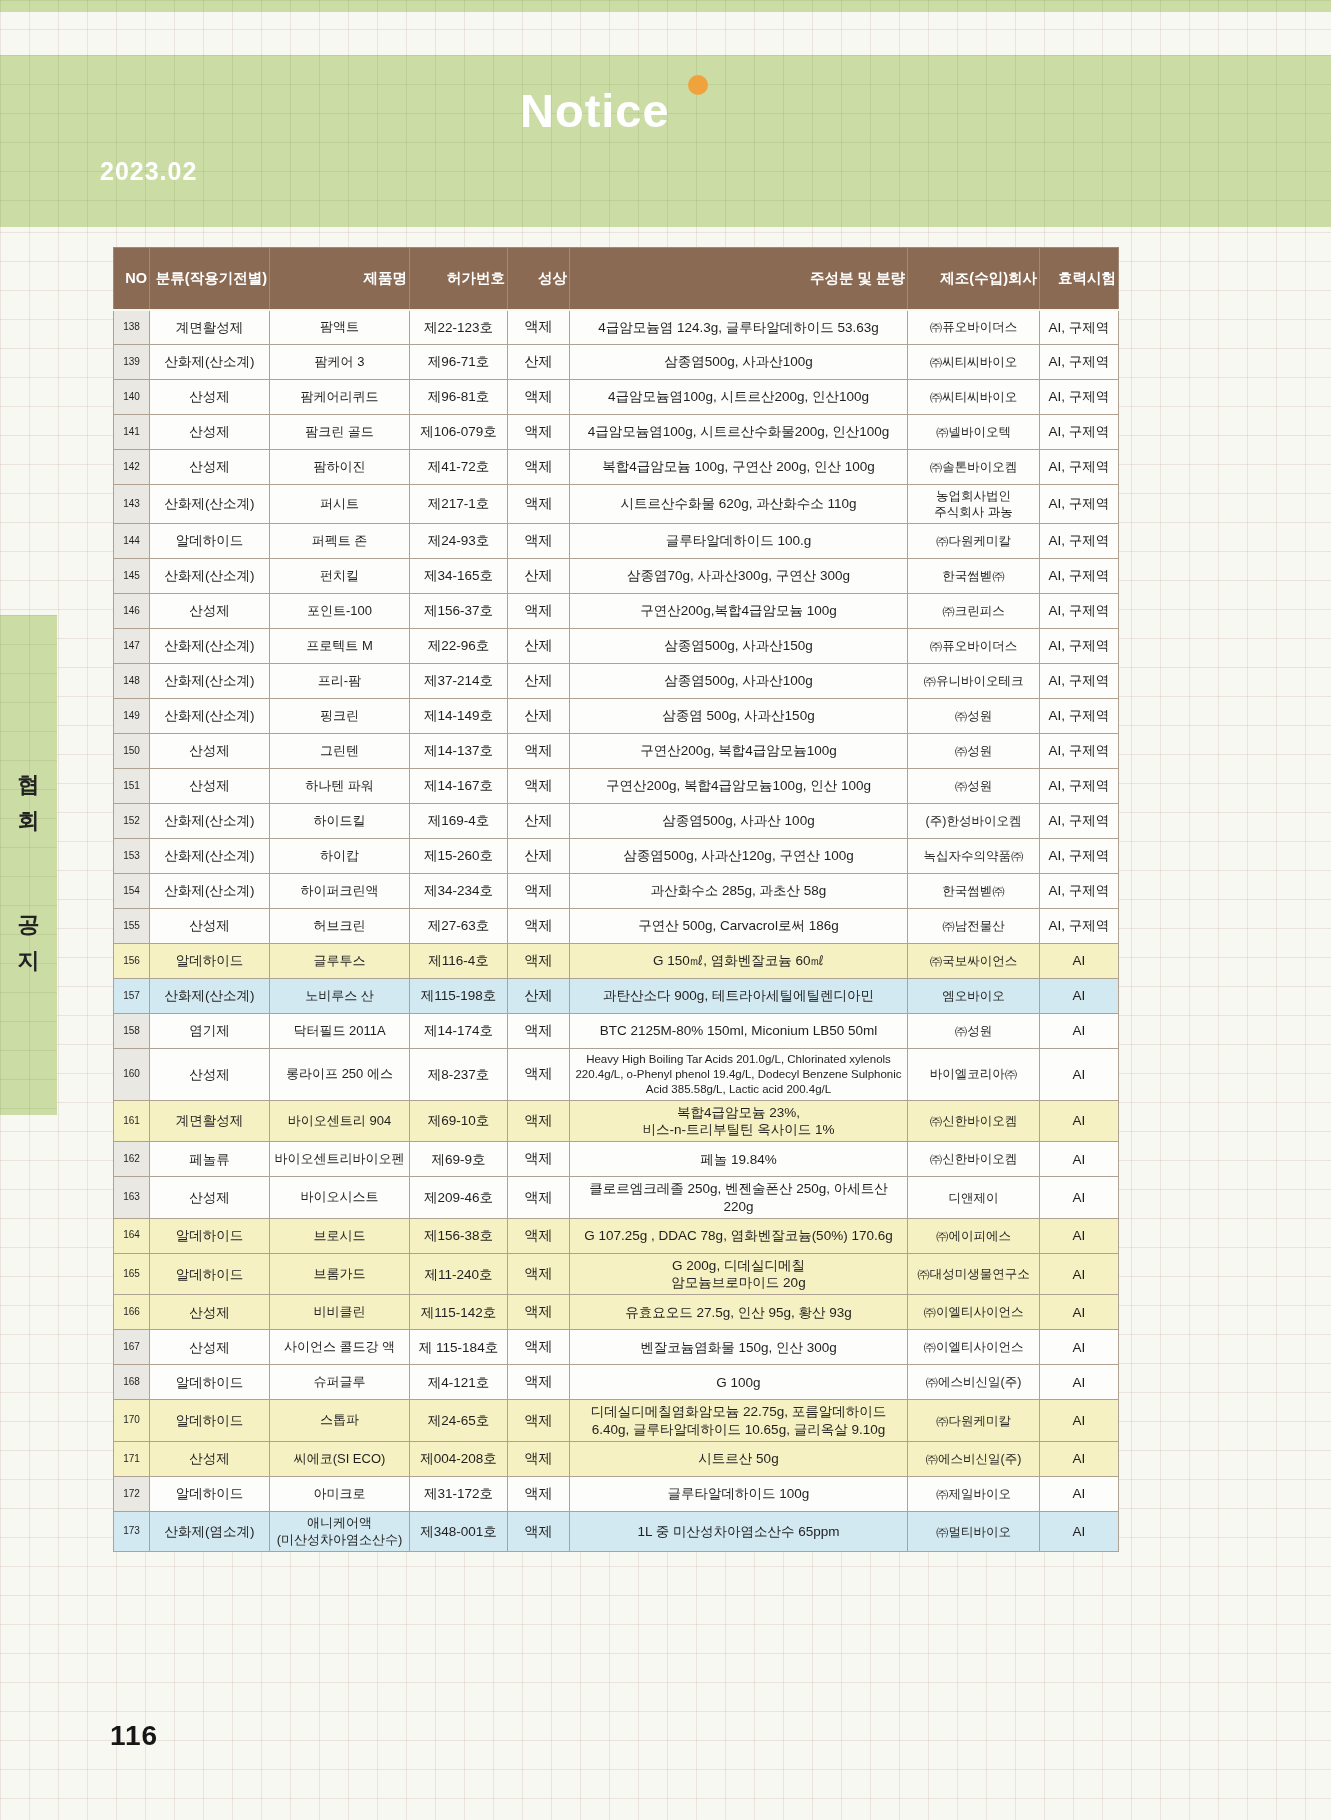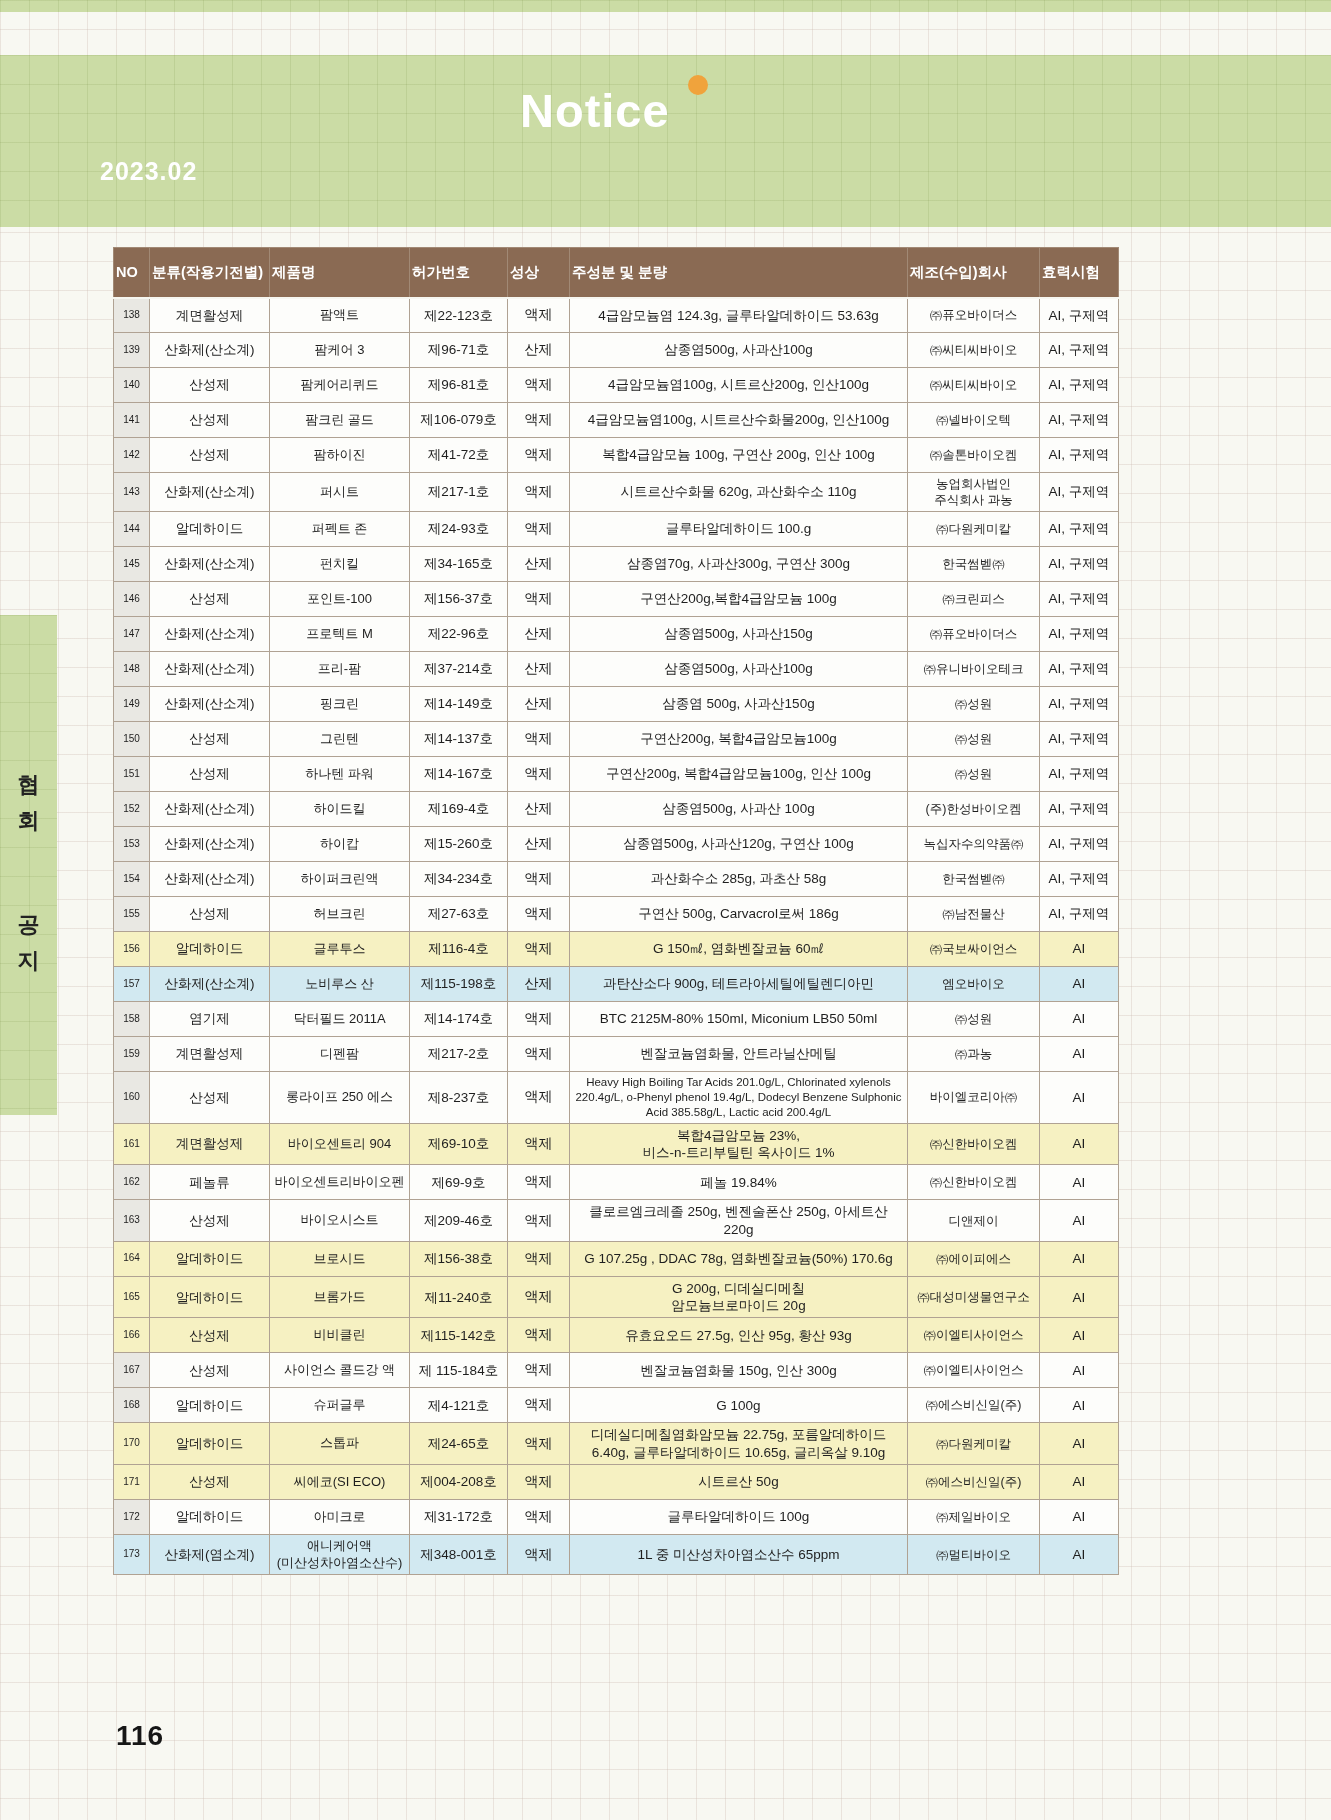--- a/index.html
+++ b/index.html
@@ -49,32 +49,32 @@
     position:absolute;left:0;top:615px;width:57px;height:500px;
     display:flex;align-items:center;justify-content:center;
   }
   .vtext{
     writing-mode:vertical-rl;
     font-size:22px;font-weight:600;color:#222;
     letter-spacing:14px;line-height:1;
   }
   .vtext .w2{margin-top:48px;}
   .page-number{
-    position:absolute;left:116px;top:1720px;
+    position:absolute;left:110px;top:1720px;
     font-size:28px;font-weight:700;color:#161616;letter-spacing:1px;
   }
   table.doc-table{
     position:absolute;left:113px;top:247px;width:1005px;
     border-collapse:collapse;table-layout:fixed;
     background:#fdfdfb;
   }
   .doc-table th{
     background:var(--brown);color:#fff;
     font-size:14.5px;font-weight:700;
-    height:50px;text-align:left;vertical-align:middle;
+    height:62px;text-align:right;vertical-align:middle;
     border:1px solid #a18975;border-bottom:2px solid #f6f6f0;
     padding:2px 2px;
   }
   .doc-table td{
     border:1px solid var(--border);
     height:35px;text-align:center;vertical-align:middle;
     font-size:14px;line-height:1.28;
     padding:3px 4px;
     white-space:pre-line;
     background:#fdfdfb;
@@ -340,30 +340,20 @@
         <td class="col-no">158</td>
         <td class="col-category">염기제</td>
         <td class="col-product">닥터필드 2011A</td>
         <td class="col-license">제14-174호</td>
         <td class="col-form">액제</td>
         <td class="col-ingredients">BTC 2125M-80% 150ml, Miconium LB50 50ml</td>
         <td class="col-company">㈜성원</td>
         <td class="col-effect">AI</td>
       </tr>
       <tr>
-        <td class="col-no">159</td>
-        <td class="col-category">계면활성제</td>
-        <td class="col-product">디펜팜</td>
-        <td class="col-license">제217-2호</td>
-        <td class="col-form">액제</td>
-        <td class="col-ingredients">벤잘코늄염화물, 안트라닐산메틸</td>
-        <td class="col-company">㈜과농</td>
-        <td class="col-effect">AI</td>
-      </tr>
-      <tr>
         <td class="col-no">160</td>
         <td class="col-category">산성제</td>
         <td class="col-product">롱라이프 250 에스</td>
         <td class="col-license">제8-237호</td>
         <td class="col-form">액제</td>
         <td class="col-ingredients tiny">Heavy High Boiling Tar Acids 201.0g/L, Chlorinated xylenols 220.4g/L, o-Phenyl phenol 19.4g/L, Dodecyl Benzene Sulphonic Acid 385.58g/L, Lactic acid 200.4g/L</td>
         <td class="col-company">바이엘코리아㈜</td>
         <td class="col-effect">AI</td>
       </tr>
       <tr class="yellow">

